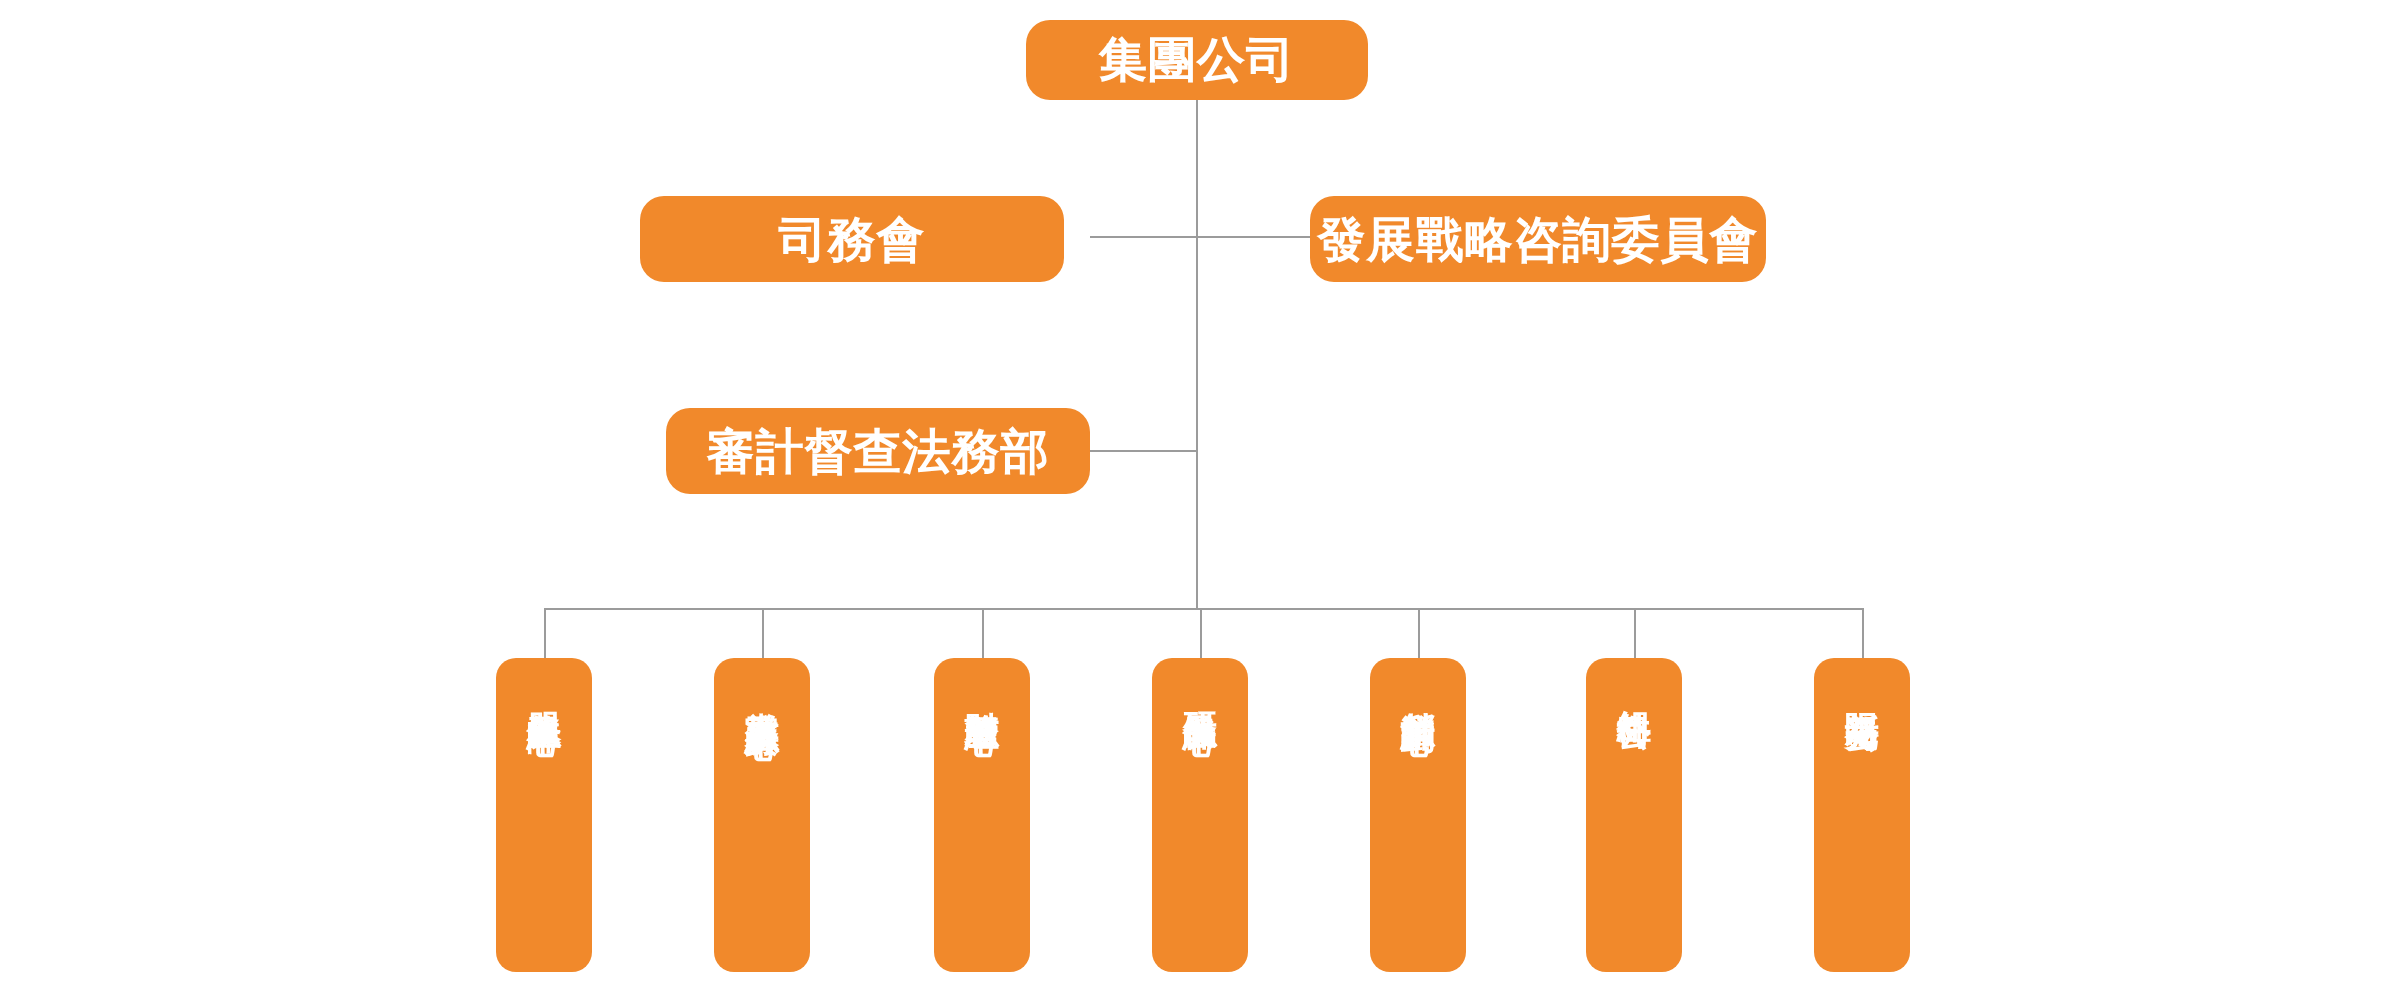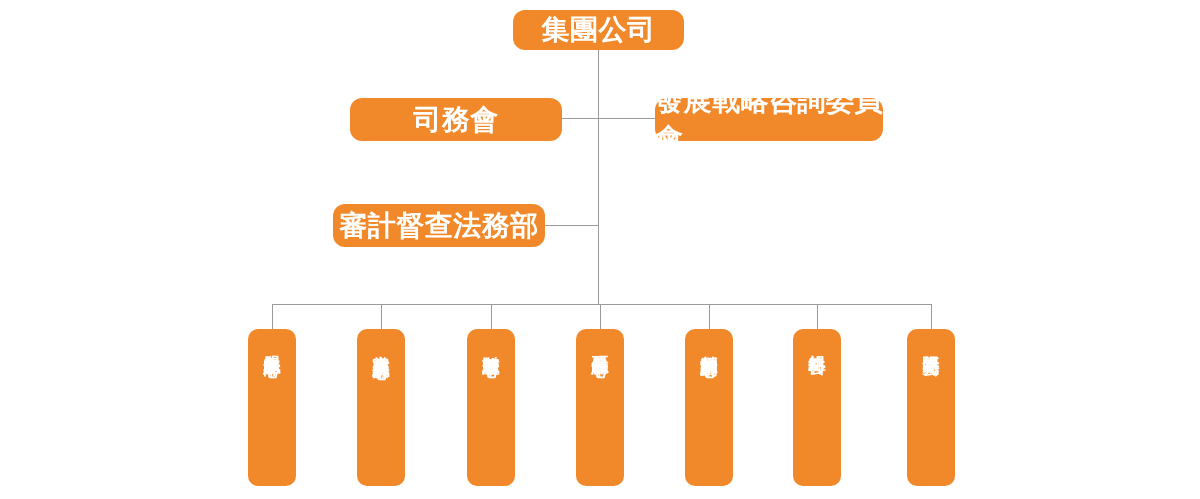--- a/index.html
+++ b/index.html
@@ -20,21 +20,21 @@
     position: absolute;
     background: var(--connector, #9B9B9B);
   }
   
   .node-h {
     position: absolute;
     background: var(--node-fill, #F1892B);
     border-radius: 12px;
     color: var(--node-text, #FFFFFF);
     font-weight: bold;
-    font-size: 28px;
+    font-size: 24px;
     display: flex;
     align-items: center;
     justify-content: center;
     letter-spacing: 0.5px;
   }
   .node-h::before {
     content: "";
     position: absolute;
     top: -7px;
     left: -8px;
@@ -80,21 +80,21 @@
   <div class="line" style="left:491px; top:304px; width:1px; height:25px;"></div>
   <div class="line" style="left:600px; top:304px; width:1px; height:25px;"></div>
   <div class="line" style="left:709px; top:304px; width:1px; height:25px;"></div>
   <div class="line" style="left:817px; top:304px; width:1px; height:25px;"></div>
   <div class="line" style="left:931px; top:304px; width:1px; height:25px;"></div>
 
   <div class="node-h" style="left:513px; top:10px; width:171px; height:40px;">
     <span class="node-label">集團公司</span>
   </div>
 
-  <div class="node-h" style="left:350px; top:98px; width:212px; height:43px;">
+  <div class="node-h" style="left:320px; top:98px; width:212px; height:43px;">
     <span class="node-label">司務會</span>
   </div>
   <div class="node-h" style="left:655px; top:98px; width:228px; height:43px;">
     <span class="node-label">發展戰略咨詢委員會</span>
   </div>
 
   <div class="node-h" style="left:333px; top:204px; width:212px; height:43px;">
     <span class="node-label">審計督查法務部</span>
   </div>
 

